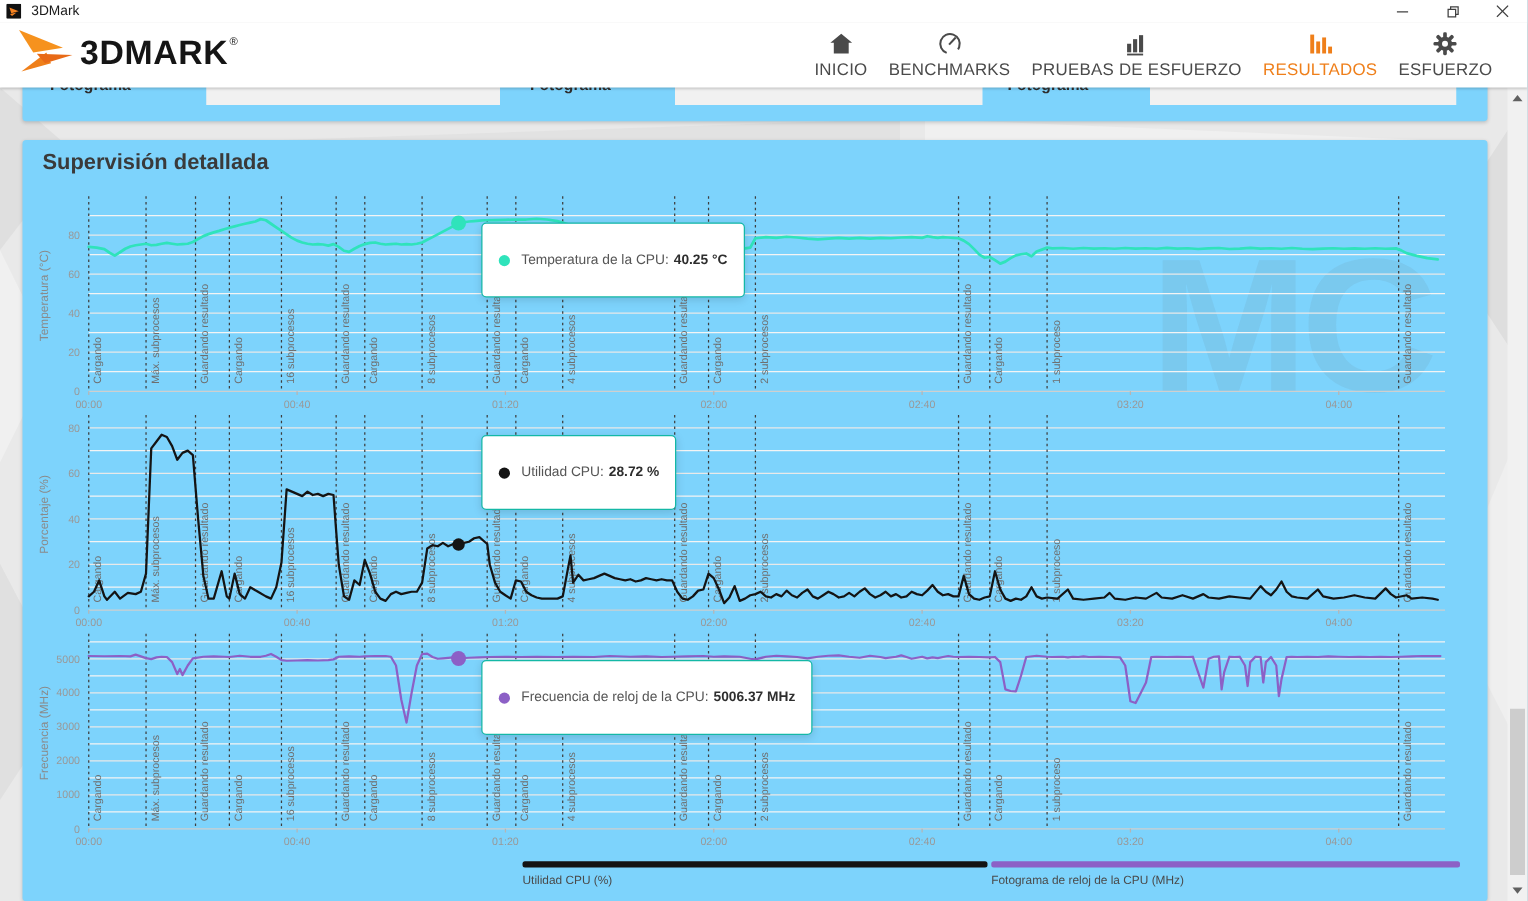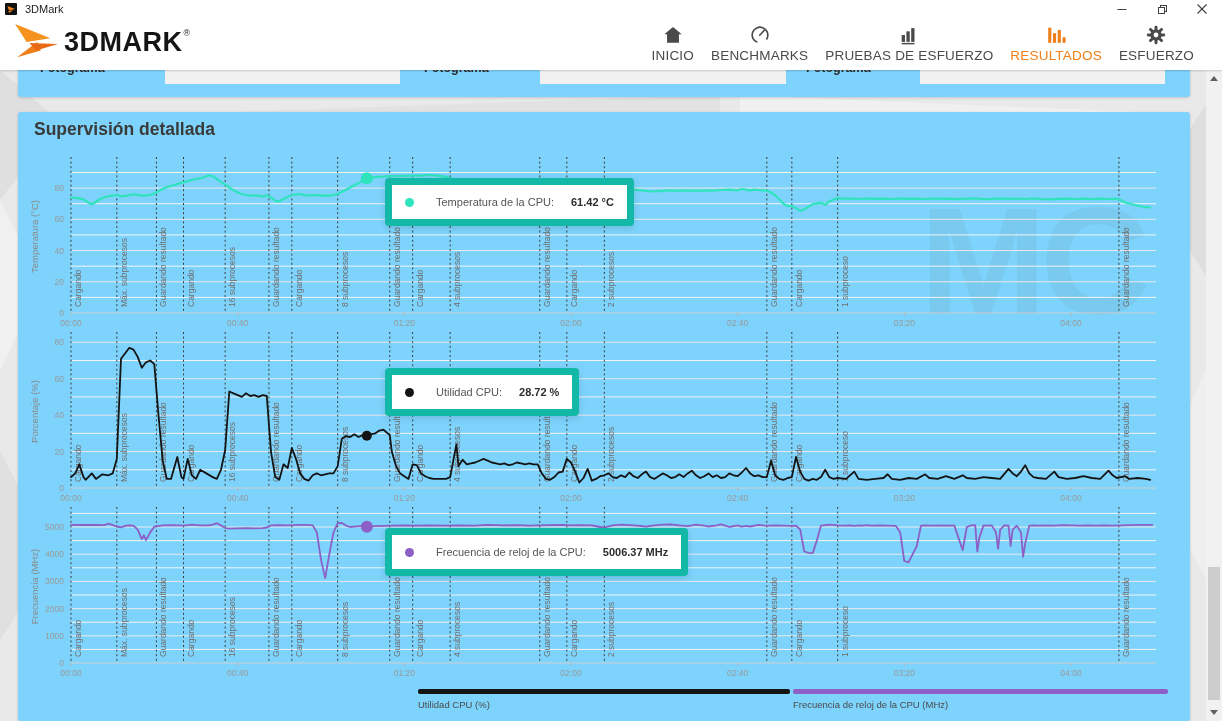--- a/index.html
+++ b/index.html
@@ -40,26 +40,26 @@
   .fgf1{left:147px;width:235px}.fgf2{left:522px;width:246px}.fgf3{left:902px;width:245px}
   .section-title{position:absolute;left:16px;top:7px;font-size:17.5px;font-weight:700;color:#3a3a3a;z-index:2;}
   .watermark{position:absolute;left:866px;top:62px;font-size:152px;font-weight:800;color:rgba(100,100,100,.09);letter-spacing:-6px;z-index:0;user-select:none;margin-left:36px;}
   
   svg.chart{position:absolute;left:0;width:1172px;height:175px;z-index:1;}
   #chart0{top:43px}#chart1{top:218px}#chart2{top:393px}
   .tick{font-size:8.5px;fill:#999}
   .evt{font-size:8.5px;fill:#6e6e6e}
   .ylab{font-size:9.5px;fill:#8a8a8a}
   
-  .tooltip{position:absolute;z-index:3;display:flex;align-items:center;background:#fff;border:7px solid #14b8a6;
-           border-radius:4px;box-shadow:0 2px 7px rgba(0,0,0,.13);height:34px;padding:0 13px;
-           font-size:11px;color:#555;white-space:nowrap;gap:13px;}
+  .tooltip{position:absolute;z-index:3;display:flex;align-items:center;background:#fff;border:1px solid #14b8a6;
+           border-radius:4px;box-shadow:0 2px 7px rgba(0,0,0,.13);height:34px;padding:12px 13px;
+           font-size:11px;color:#555;white-space:nowrap;}
   .tooltip b{color:#2e2e2e;margin-left:4px;}
   .dot{width:9px;height:9px;border-radius:50%;margin-right:9px;flex:0 0 auto;}
-  .tt1{left:367px;top:66px}.tt2{left:367px;top:256px}.tt3{left:367px;top:416px}
+  .tt1{left:367px;top:66px}.tt2{left:367px;top:236px}.tt3{left:367px;top:416px}
   
   .legend-item{position:absolute;top:577px;cursor:pointer;}
   .lbar{display:block;height:5px;border-radius:2px;}
   .llabel{display:block;margin-top:5px;font-size:9.5px;color:#4a4a4a;}
   .li0{left:0;width:395px}.li1{left:400px;width:372px}.li2{left:775px;width:375px}
   
   .scrollbar{position:absolute;left:1206px;top:70px;width:16px;height:651px;background:#f1f1f1;z-index:8;}
   .sb-thumb{position:absolute;left:2px;top:497px;width:12px;height:133px;background:#cdcdcd;}
   .sb-arrow{position:absolute;left:4px;width:0;height:0;border-left:4px solid transparent;border-right:4px solid transparent;}
   .sb-up{top:6px;border-bottom:5px solid #606060;}
@@ -300,40 +300,40 @@
         <line x1="1100.9166666666667" x2="1100.9166666666667" y1="2" y2="158" stroke="#3d3d3d" stroke-dasharray="2 2.6" stroke-width="1"></line>
         <text x="1110.9166666666667" y="152" class="evt" transform="rotate(-90 1110.9166666666667 152)">Guardando resultado</text>
         <path d="M53.0 19.8 L65.5 20.0 L78.0 19.8 L86.3 20.1 L90.5 18.7 L94.7 20.1 L98.8 21.5 L103.0 22.3 L107.2 20.9 L111.3 20.4 L115.5 20.6 L119.7 24.7 L123.8 34.2 L125.9 30.2 L128.0 35.1 L132.2 27.4 L136.3 21.7 L144.7 20.4 L153.0 20.1 L161.3 20.4 L165.5 20.6 L173.8 19.6 L182.2 20.4 L190.5 20.4 L194.7 19.6 L198.8 18.2 L203.0 20.4 L207.2 23.1 L211.3 23.6 L219.7 23.4 L228.0 23.1 L236.3 23.4 L244.7 23.1 L248.8 22.5 L253.0 20.4 L261.3 20.1 L269.7 20.4 L273.8 20.1 L282.2 19.8 L290.5 19.8 L294.7 20.4 L298.8 27.4 L303.0 54.6 L307.2 73.1 L311.3 49.2 L315.5 27.4 L319.7 18.2 L323.8 17.9 L328.0 20.6 L332.2 22.0 L336.3 21.7 L344.7 20.9 L348.8 21.8 L357.2 21.2 L365.5 20.9 L373.8 20.6 L386.3 20.4 L398.8 20.6 L411.3 20.4 L428.0 20.6 L440.5 20.4 L457.2 20.6 L469.7 19.8 L486.3 20.4 L498.8 20.1 L511.3 20.6 L519.7 20.4 L532.2 20.1 L544.7 19.8 L553.0 20.4 L561.3 20.1 L573.8 20.4 L582.2 22.0 L586.3 22.5 L594.7 20.4 L603.0 19.6 L611.3 20.1 L619.7 20.6 L628.0 21.7 L636.3 20.4 L644.7 19.6 L653.0 19.3 L661.3 20.4 L669.7 21.2 L678.0 19.6 L686.3 20.6 L690.5 21.5 L698.8 20.4 L703.0 19.3 L707.2 20.6 L711.3 22.0 L715.5 21.2 L719.7 20.4 L723.8 21.7 L728.0 20.9 L732.2 21.5 L736.3 20.6 L740.5 19.8 L744.7 20.4 L748.8 20.6 L757.2 20.4 L765.5 20.6 L773.8 20.9 L778.0 20.6 L782.2 24.7 L786.3 46.5 L790.5 47.8 L794.7 48.1 L798.8 35.6 L803.0 20.6 L811.3 19.6 L819.7 20.4 L823.8 20.6 L832.2 20.4 L836.3 20.9 L840.5 20.4 L844.7 20.6 L848.8 20.1 L853.0 20.6 L861.3 20.4 L869.7 20.6 L878.0 20.9 L882.2 27.4 L886.3 56.0 L890.5 57.4 L894.7 49.2 L898.8 41.0 L903.0 20.6 L907.2 20.4 L915.5 20.6 L923.8 20.4 L932.2 20.6 L936.3 20.4 L940.5 32.9 L944.7 45.1 L948.8 22.0 L953.0 20.4 L957.2 20.1 L959.3 46.5 L961.3 32.9 L965.5 20.4 L969.7 20.6 L973.8 20.4 L978.0 27.4 L980.1 43.8 L982.2 24.7 L986.3 20.4 L990.5 20.6 L992.6 41.0 L994.7 24.7 L998.8 20.6 L1003.0 27.4 L1005.1 51.9 L1007.2 38.3 L1011.3 20.6 L1015.5 20.4 L1019.7 20.6 L1028.0 20.4 L1036.3 20.6 L1044.7 20.1 L1053.0 20.4 L1061.3 20.6 L1069.7 20.4 L1078.0 20.6 L1086.3 20.4 L1094.7 20.6 L1103.0 20.4 L1111.3 20.1 L1119.7 19.8 L1128.0 19.8 L1134.3 19.8" fill="none" stroke="#8c60c6" stroke-width="1.8" stroke-linejoin="round" stroke-linecap="round"></path>
         <circle cx="348.83333333333337" cy="21.82673600000001" r="6" fill="#8c60c6"></circle>
         <text x="20" y="81.5" class="ylab" text-anchor="middle" transform="rotate(-90 20 81.5)">Frecuencia (MHz)</text>
       </svg>
 
     <div class="tooltip tt1">
       <span class="dot" style="background: rgb(47, 227, 187);"></span>
       <span>Temperatura de la CPU:</span>
-      <b>61.42 °C</b>
+      <b>40.25 °C</b>
     </div>
     <div class="tooltip tt2">
       <span class="dot" style="background: rgb(20, 20, 20);"></span>
       <span>Utilidad CPU:</span>
       <b>28.72 %</b>
     </div>
     <div class="tooltip tt3">
       <span class="dot" style="background: rgb(140, 96, 198);"></span>
       <span>Frecuencia de reloj de la CPU:</span>
       <b>5006.37 MHz</b>
     </div>
 
     <div class="legend-item li1">
       <span class="lbar" style="background: rgb(20, 20, 20);"></span>
       <span class="llabel">Utilidad CPU (%)</span>
     </div>
     <div class="legend-item li2">
       <span class="lbar" style="background: rgb(140, 96, 198);"></span>
-      <span class="llabel">Frecuencia de reloj de la CPU (MHz)</span>
+      <span class="llabel">Fotograma de reloj de la CPU (MHz)</span>
     </div>
   </div>
 
   <div class="titlebar">
     <svg class="app-ico" viewBox="0 0 12 12">
       <rect x="0" y="0" width="12" height="12" rx="1" fill="#111"></rect>
       <polygon points="2.5,3 10,6 4,7.5" fill="#f48120"></polygon>
       <polygon points="3,8.2 8.2,7 4.6,9.8" fill="#f48120"></polygon>
     </svg>
     <span class="tb-title">3DMark</span>

